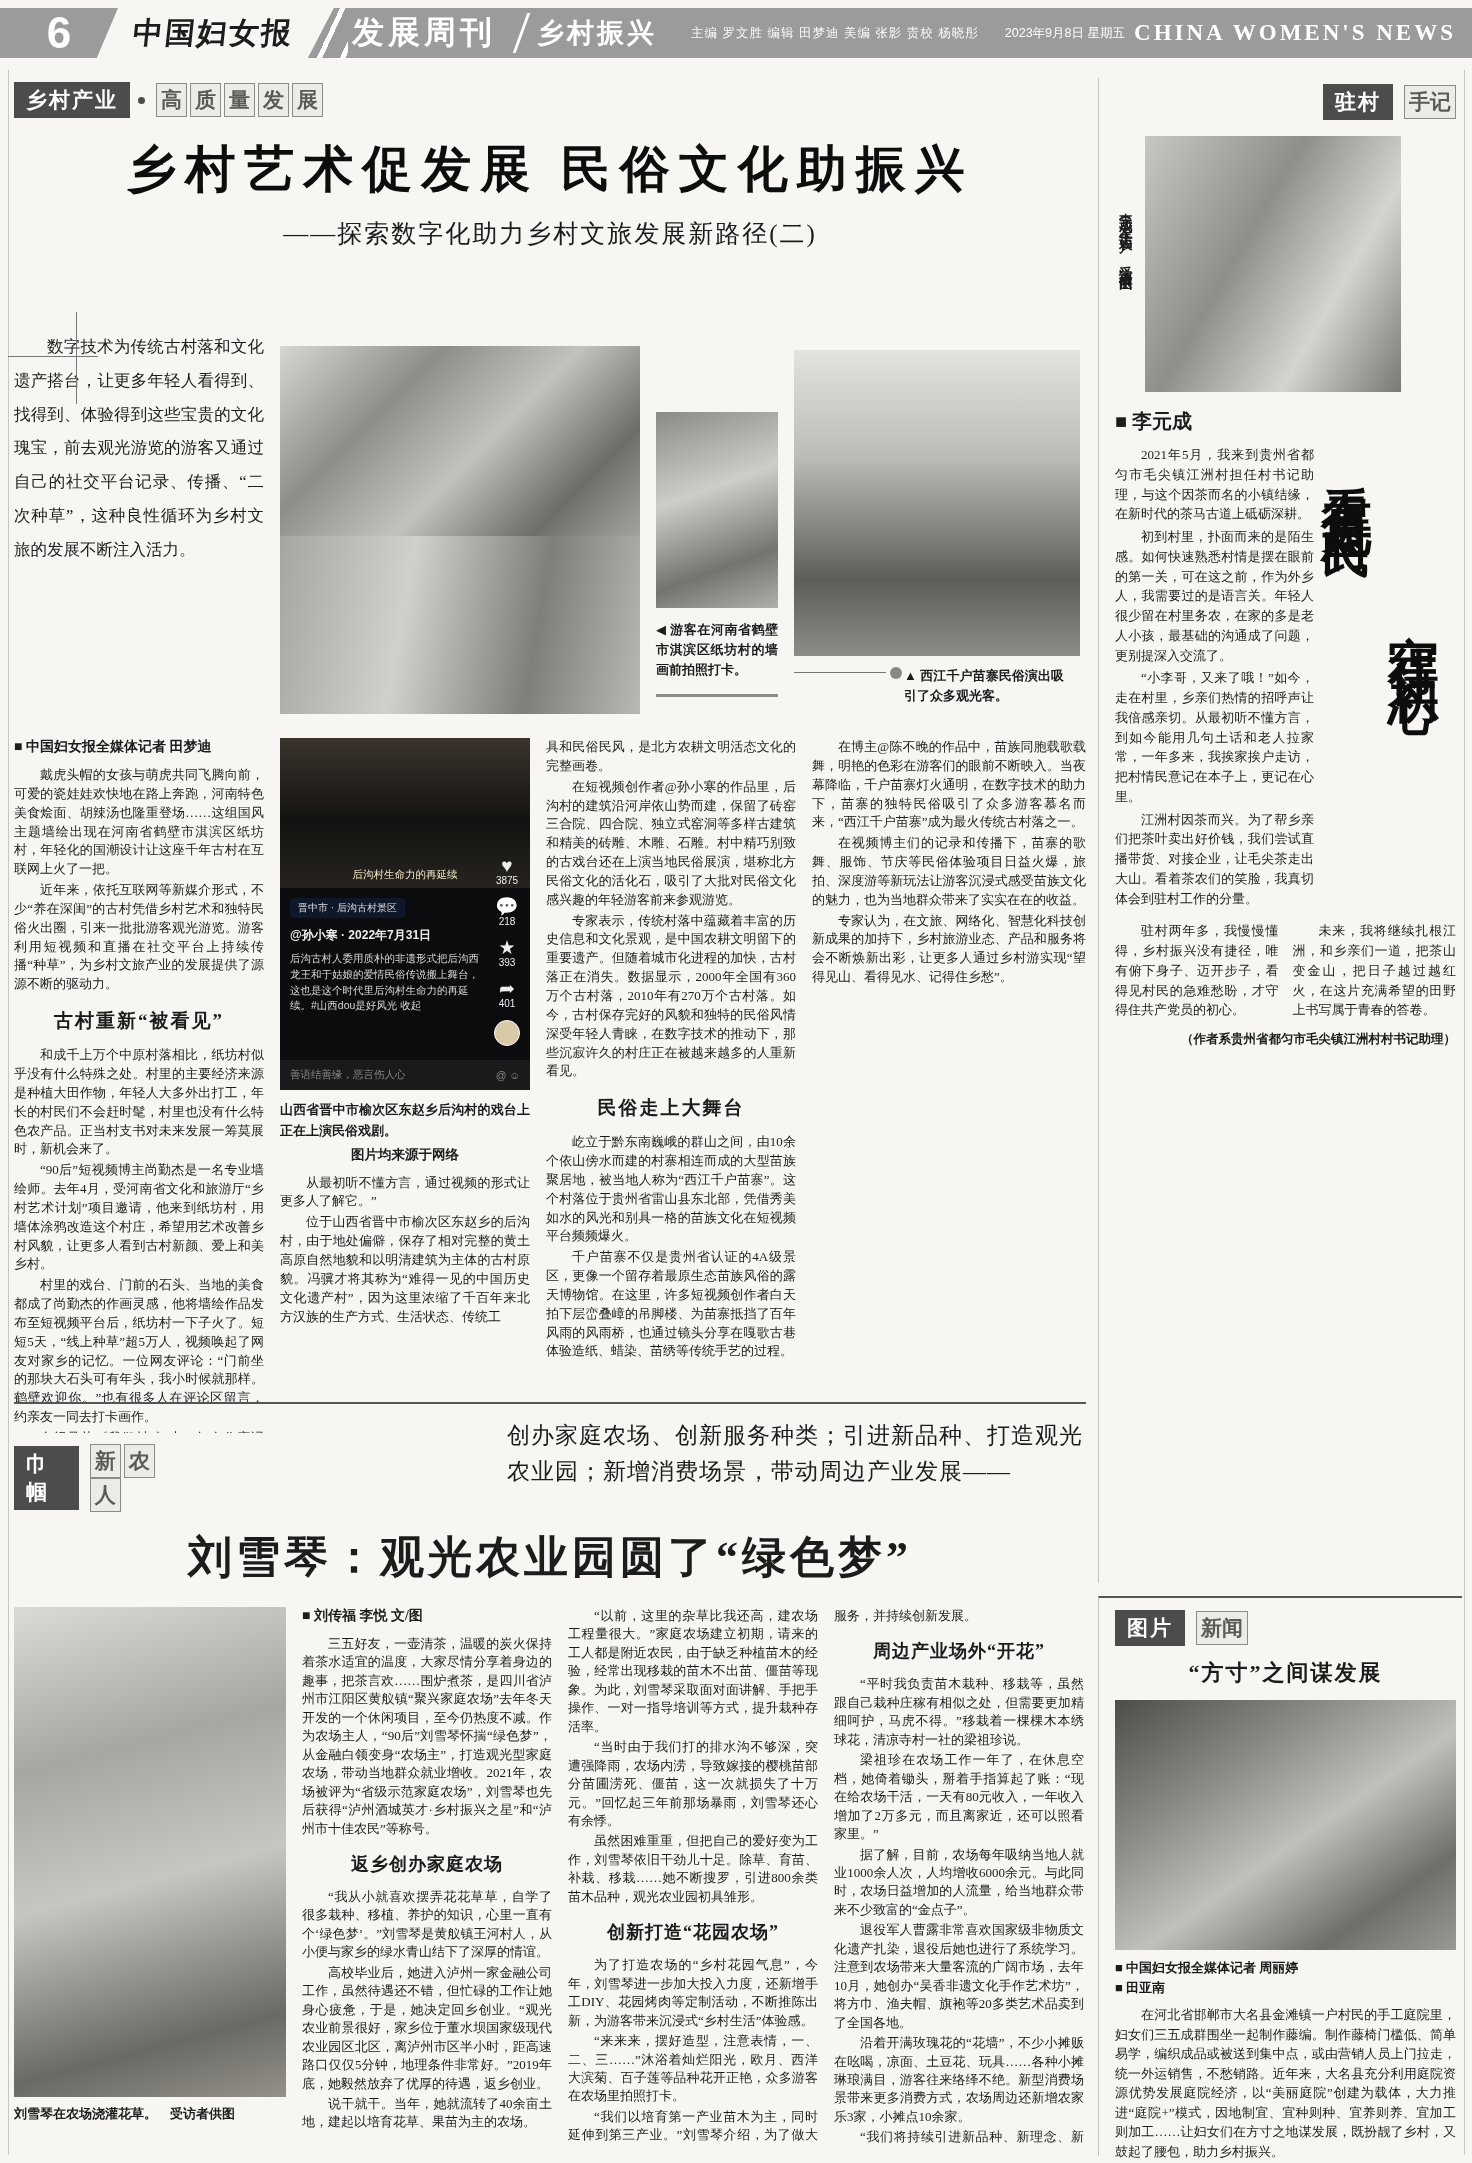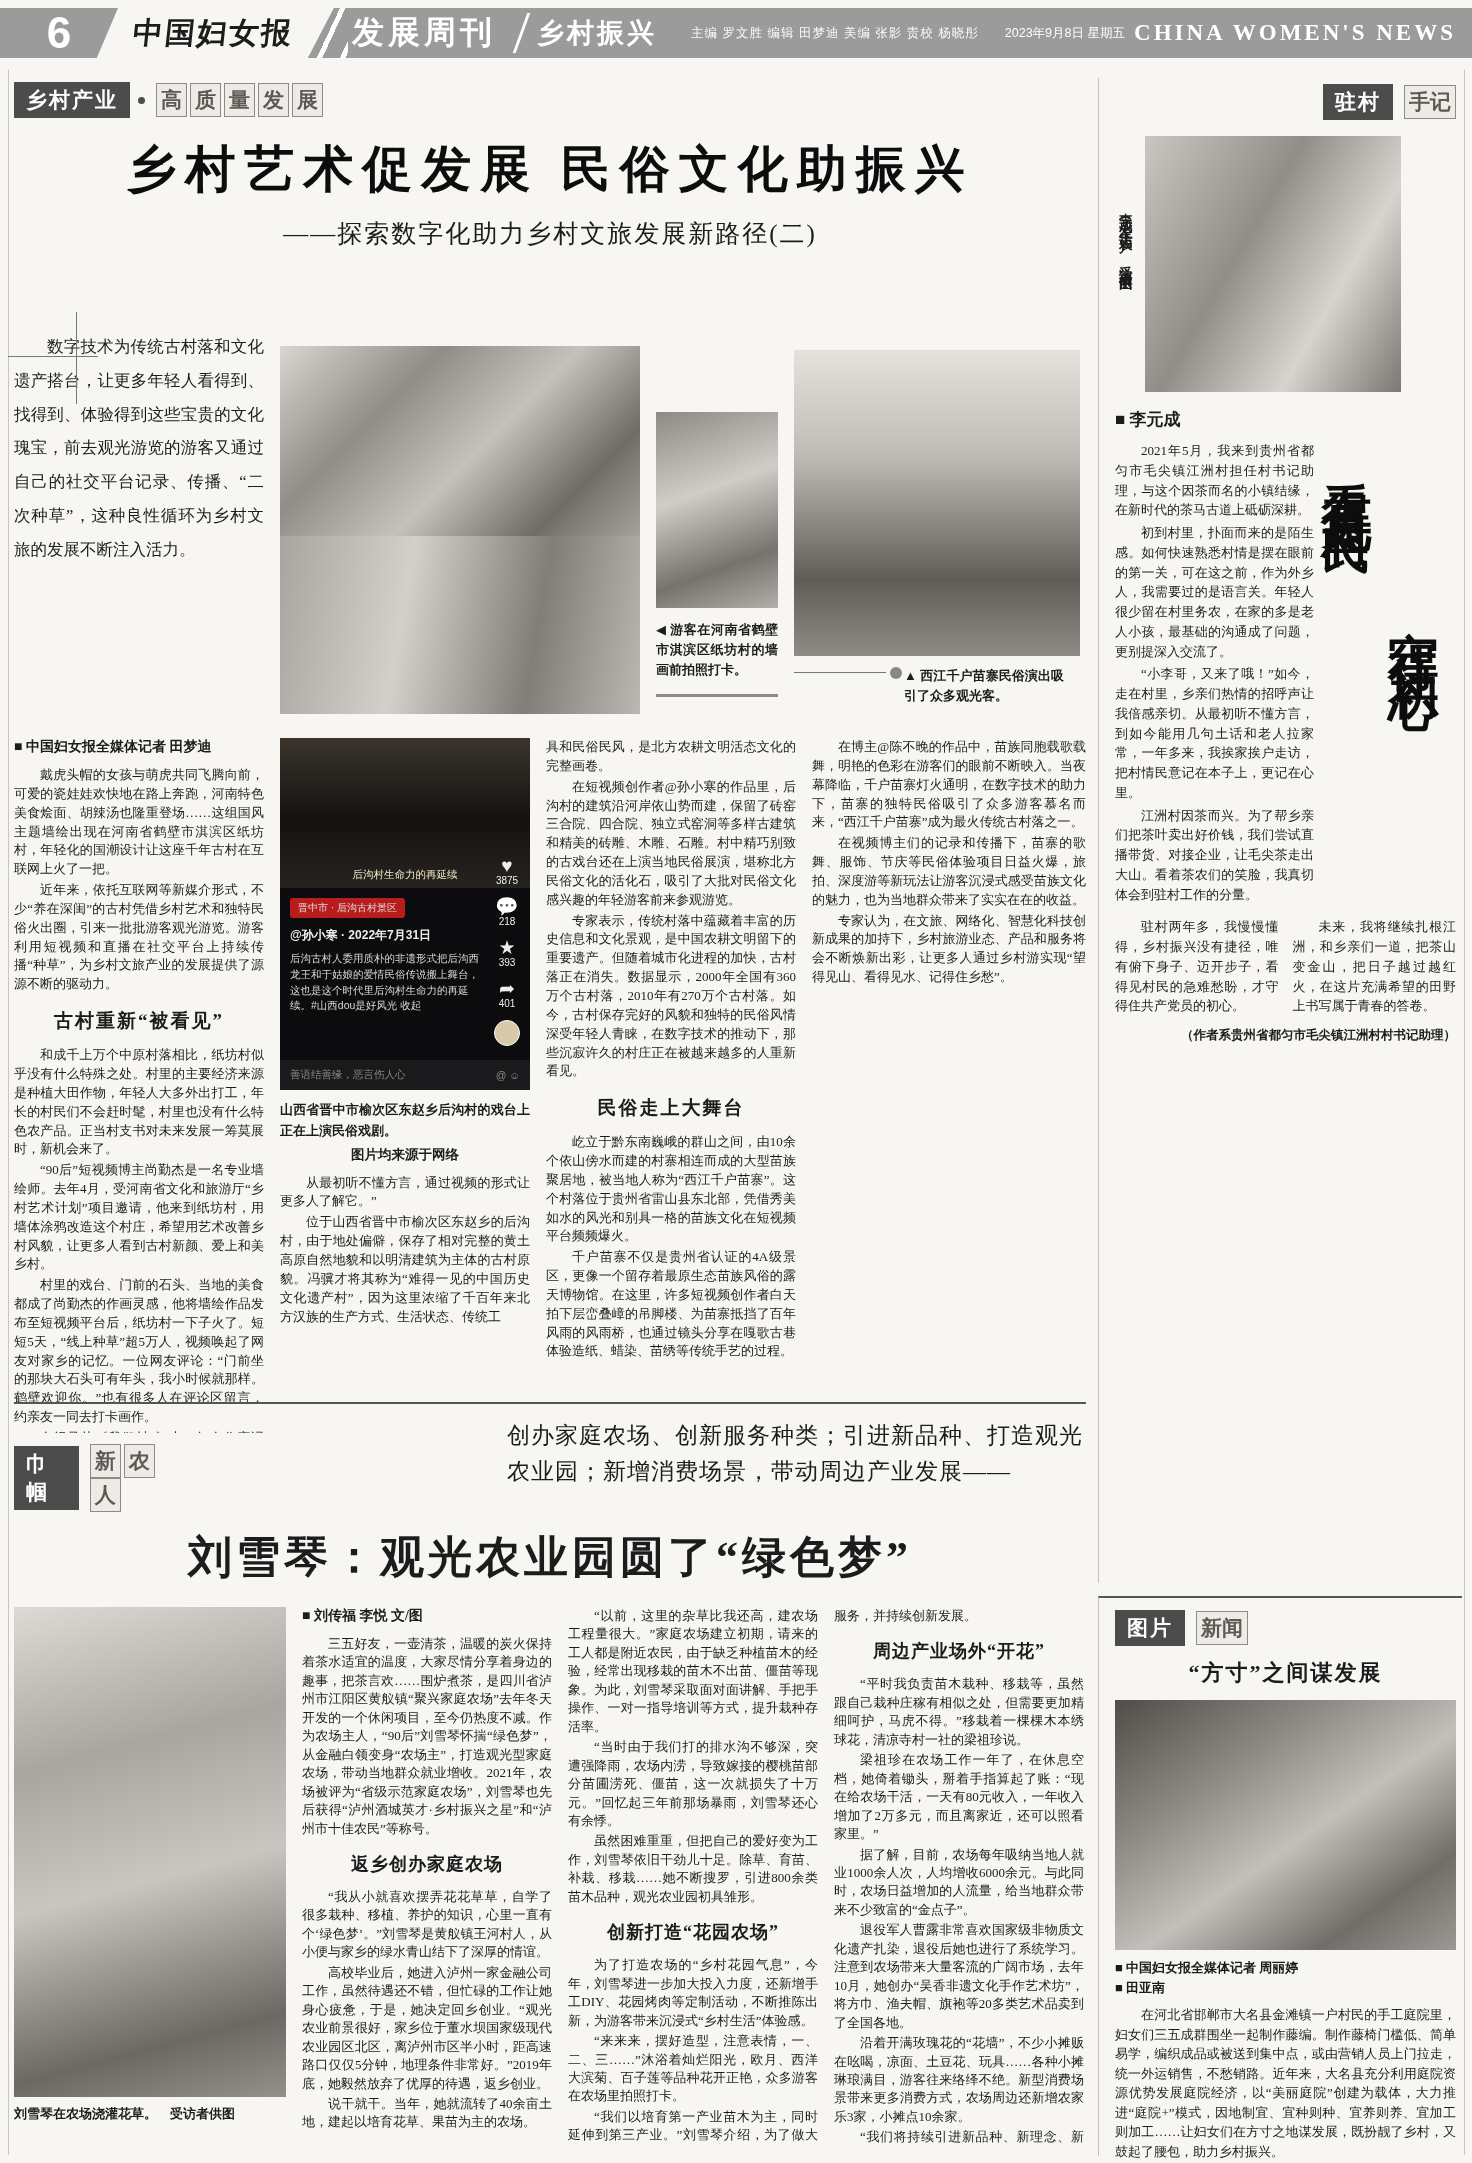--- a/index.html
+++ b/index.html
@@ -62,37 +62,37 @@
   
   .douyin { width:250px; height:352px; background:#0c0c0e; color:#eee; position:relative;
             font-family:"Liberation Sans",sans-serif; overflow:hidden; }
   .dy-video { height:150px; background:linear-gradient(180deg,#3a342c 0%,#141210 55%,#26231f 100%);
               position:relative; }
   .dy-vtitle { position:absolute; bottom:6px; width:100%; text-align:center; font-size:10.5px; color:#f3e9c8;}
   .dy-rail { position:absolute; right:6px; top:118px; width:34px; text-align:center; font-size:10px;}
   .dy-rail .ic { font-size:19px; line-height:1; display:block; }
   .dy-rail div { margin-bottom:11px; }
   .dy-avatar { width:26px; height:26px; border-radius:50%; background:#d8c9a8; border:1px solid #fff; margin:0 auto;}
-  .dy-loc { display:inline-block; background:#b91c1c; font-size:10px; padding:3px 8px; border-radius:3px;
+  .dy-loc { display:inline-block; background:#0f172a; font-size:10px; padding:3px 8px; border-radius:3px;
             margin:10px 0 0 10px; color:#ddd;}
   .dy-user { font-size:12px; font-weight:bold; margin:9px 0 0 10px; }
   .dy-desc { font-size:10.5px; line-height:1.5; margin:7px 10px 0 10px; width:190px; color:#d8d8d8;}
   .dy-bar { position:absolute; bottom:0; width:100%; height:30px; background:#1a1a1d; display:flex;
             align-items:center; font-size:10.5px; color:#888; padding:0 10px; justify-content:space-between;}
   .dy-cap { margin-top:10px; font-size:13px; line-height:1.6; text-align:justify; }
   .dy-src { text-align:center; font-weight:900; font-size:13.5px; margin:4px 0 10px;font-family:Liberation Serif, serif; }
   
   .sidebar { top:78px; left:1098px; width:364px; height:1505px; border-left:1px solid #c4c2bc;
              padding:6px 6px 0 16px; }
   .sb-head { display:flex; justify-content:flex-end; align-items:center; }
   .sb-photo-row { display:flex; margin-top:16px; gap:10px; }
   .vcap { writing-mode:vertical-rl; font-size:13.5px; font-weight:bold; letter-spacing:3px;
           height:256px; padding-top:66px; line-height:1.5;}
   .sb-photo { width:256px; height:256px; }
-  .sb-byline { font-size:17px; font-weight:bold; margin:16px 0 10px; }
+  .sb-byline { font-size:20px; font-weight:bold; margin:16px 0 10px; }
   .sb-flex { display:flex; }
   .sb-text { width:205px; }
   .sb-text p, .sb-cont p { font-size:13px; line-height:1.52; text-align:justify; text-indent:2em; margin-bottom:3px;}
   .sb-vh { flex:1; display:flex; justify-content:flex-end; }
   .sb-vh div { writing-mode:vertical-rl; font-size:50px; font-weight:900; letter-spacing:12px;
                color:#0d0d0d; }
   .sb-vh .second { margin-top:150px; margin-right:8px; }
   .sb-cont { column-count:2; column-gap:14px; margin-top:10px; }
   .sb-attr { font-size:12.5px; font-weight:bold; text-align:right; margin-top:8px; }
   

